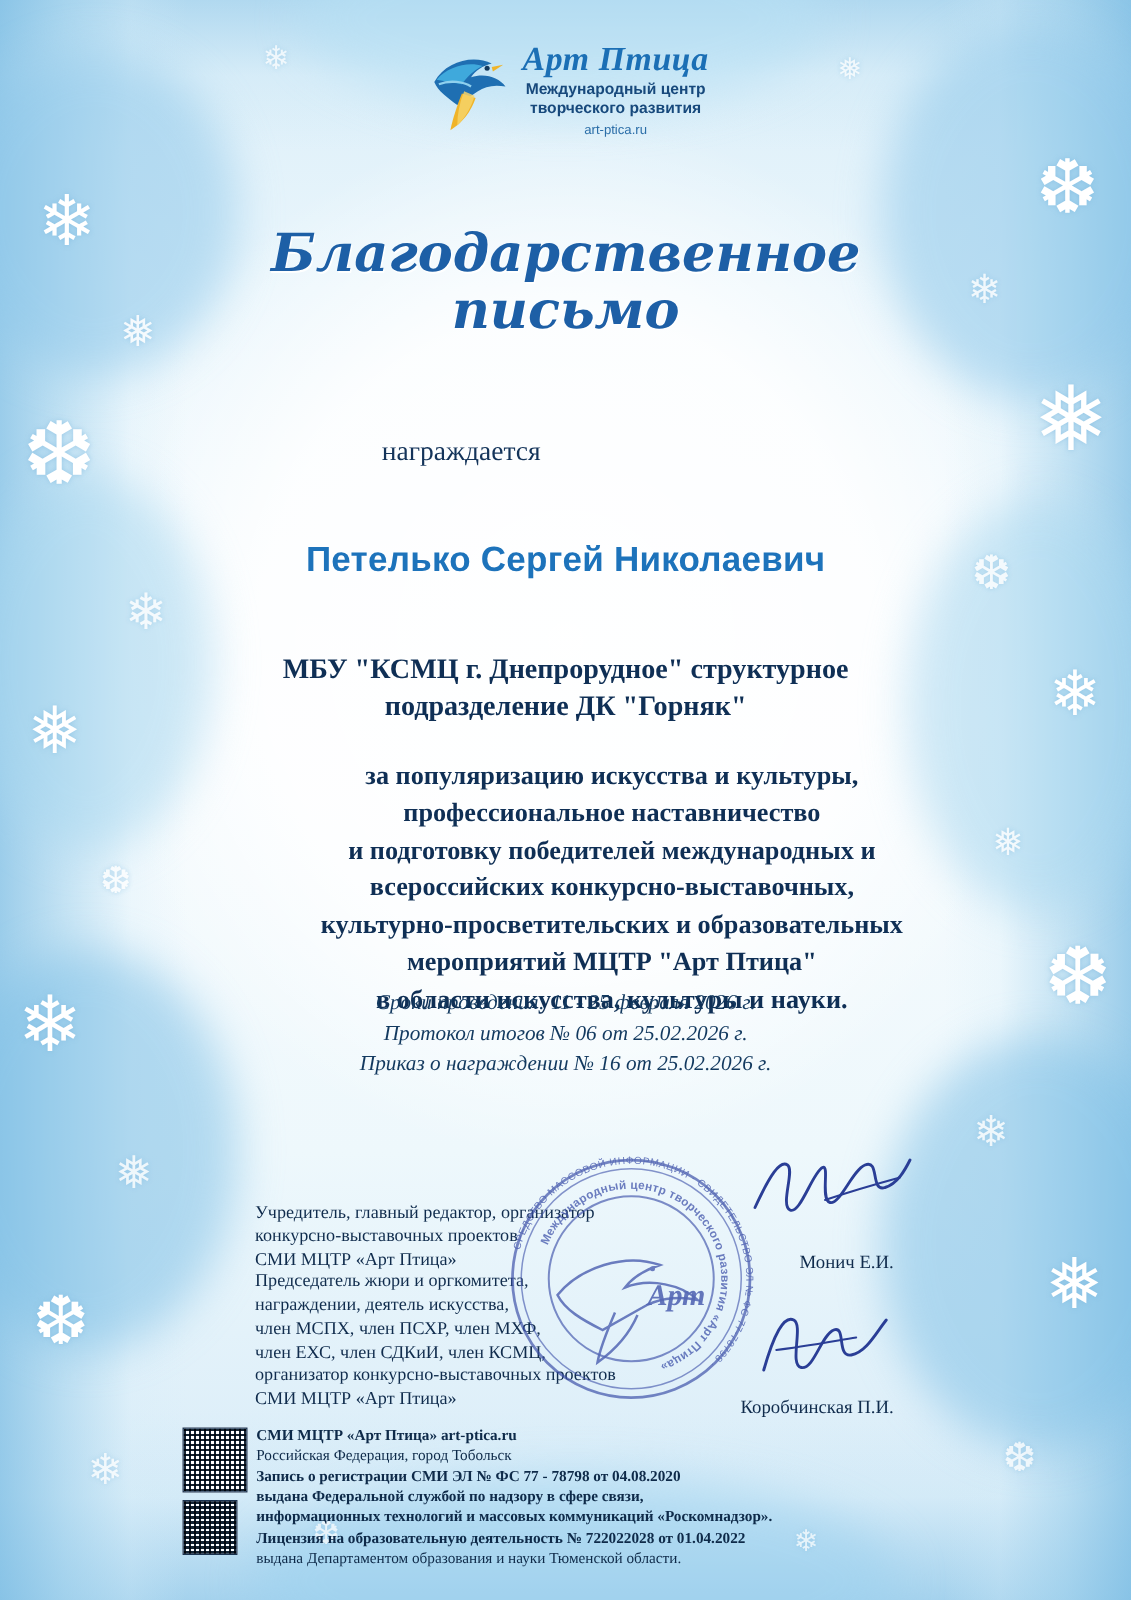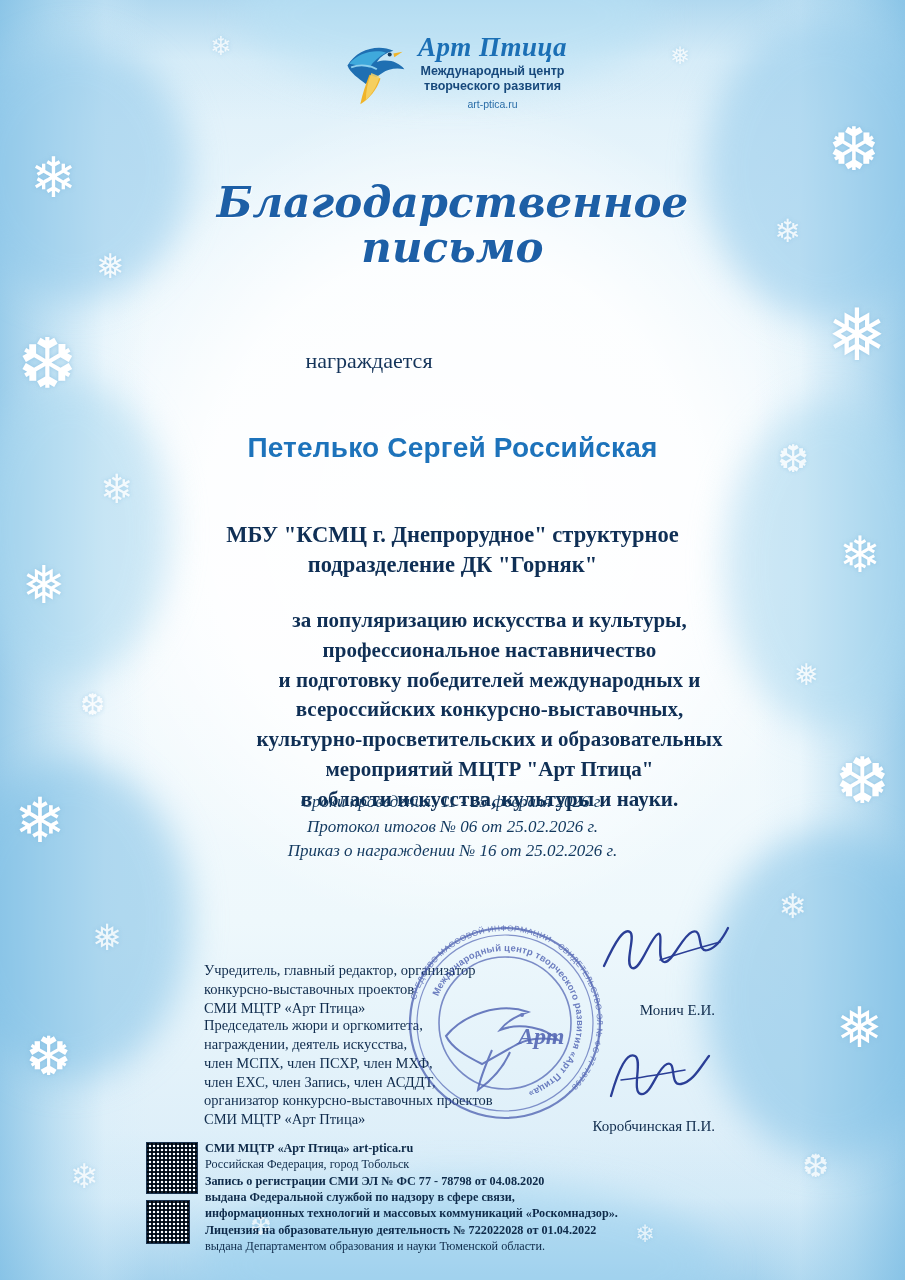--- a/index.html
+++ b/index.html
@@ -353,21 +353,21 @@
       </div>
     </div>
 
     <div class="doc-title">
       <span class="l1">Благодарственное</span>
       <span class="l2">письмо</span>
     </div>
 
     <div class="awarded-to">награждается</div>
 
-    <div class="recipient">Петелько Сергей Российская</div>
+    <div class="recipient">Петелько Сергей Николаевич</div>
 
     <div class="org">
       <div>МБУ "КСМЦ г. Днепрорудное" структурное</div>
       <div>подразделение ДК "Горняк"</div>
     </div>
 
     <div class="reason">
       <div>за популяризацию искусства и культуры,</div>
       <div>профессиональное наставничество</div>
       <div>и подготовку победителей международных и</div>
@@ -387,21 +387,21 @@
       <div>Учредитель, главный редактор, организатор</div>
       <div>конкурсно-выставочных проектов</div>
       <div>СМИ МЦТР «Арт Птица»</div>
     </div>
     <div class="sig-name sig-name-1">Монич Е.И.</div>
 
     <div class="sig-block sig2">
       <div>Председатель жюри и оргкомитета,</div>
       <div>награждении, деятель искусства,</div>
       <div>член МСПХ, член ПСХР, член МХФ,</div>
-      <div>член ЕХС, член Запись,  член АСДДТ,</div>
+      <div>член ЕХС, член СДКиИ,  член КСМЦ,</div>
       <div>организатор конкурсно-выставочных проектов</div>
       <div>СМИ МЦТР «Арт Птица»</div>
     </div>
     <div class="sig-name sig-name-2">Коробчинская П.И.</div>
 
     <svg class="signature-scribble scribble-1" viewBox="0 0 130 60">
       <path d="M4 46 C16 20, 24 8, 30 12 C36 16, 24 44, 32 48 C40 52, 50 18, 58 14 C64 11, 56 40, 64 42 C72 44, 82 16, 92 12 C104 7, 96 34, 108 30 C118 27, 124 16, 128 8" fill="none" stroke="#2a3e96" stroke-width="2.3" stroke-linecap="round"></path>
       <path d="M60 40 C78 34, 98 28, 120 22" fill="none" stroke="#2a3e96" stroke-width="1.6" stroke-linecap="round"></path>
     </svg>
 

